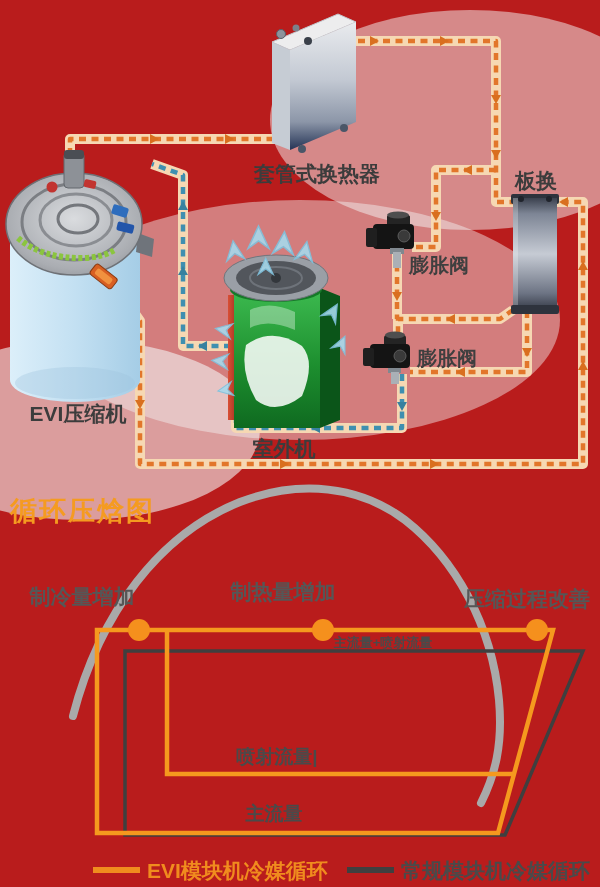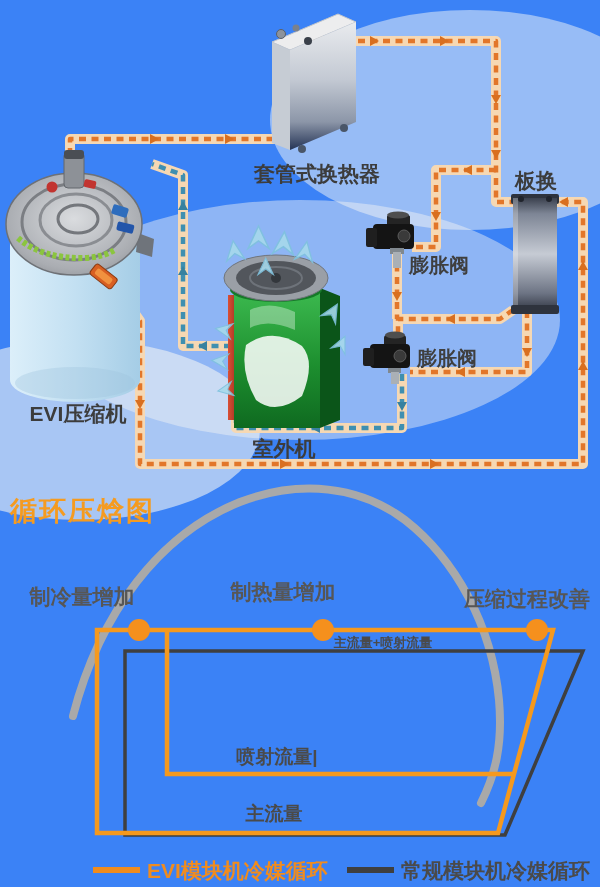--- a/index.html
+++ b/index.html
@@ -1,16 +1,16 @@
 <!DOCTYPE html>
 <html><head>
 <meta charset="utf-8">
 <style>
   html,body{margin:0;padding:0;background:#fff;}
-  .page{width:600px;height:887px;position:relative;background:#3b82f6;overflow:hidden;
+  .page{width:600px;height:887px;position:relative;background:#b91c1c;overflow:hidden;
         font-family:"Liberation Sans","DejaVu Sans",sans-serif;}
   svg text{font-family:"Liberation Sans","DejaVu Sans",sans-serif;}
   .comp-label{font-size:21px;font-weight:bold;fill:#3c3c3c;}
   .chart-note{font-size:21px;font-weight:bold;fill:#565656;}
   .small-note{font-size:13px;font-weight:bold;fill:#4a4a4a;}
   .mid-note{font-size:19px;font-weight:bold;fill:#4a4a4a;}
   .title-txt{font-size:27px;font-weight:bold;fill:#f59b20;letter-spacing:2px;}
   .legend-evi{font-size:21px;font-weight:bold;fill:#f08c1e;}
   .legend-conv{font-size:21px;font-weight:bold;fill:#4a4a4a;}
 </style>

